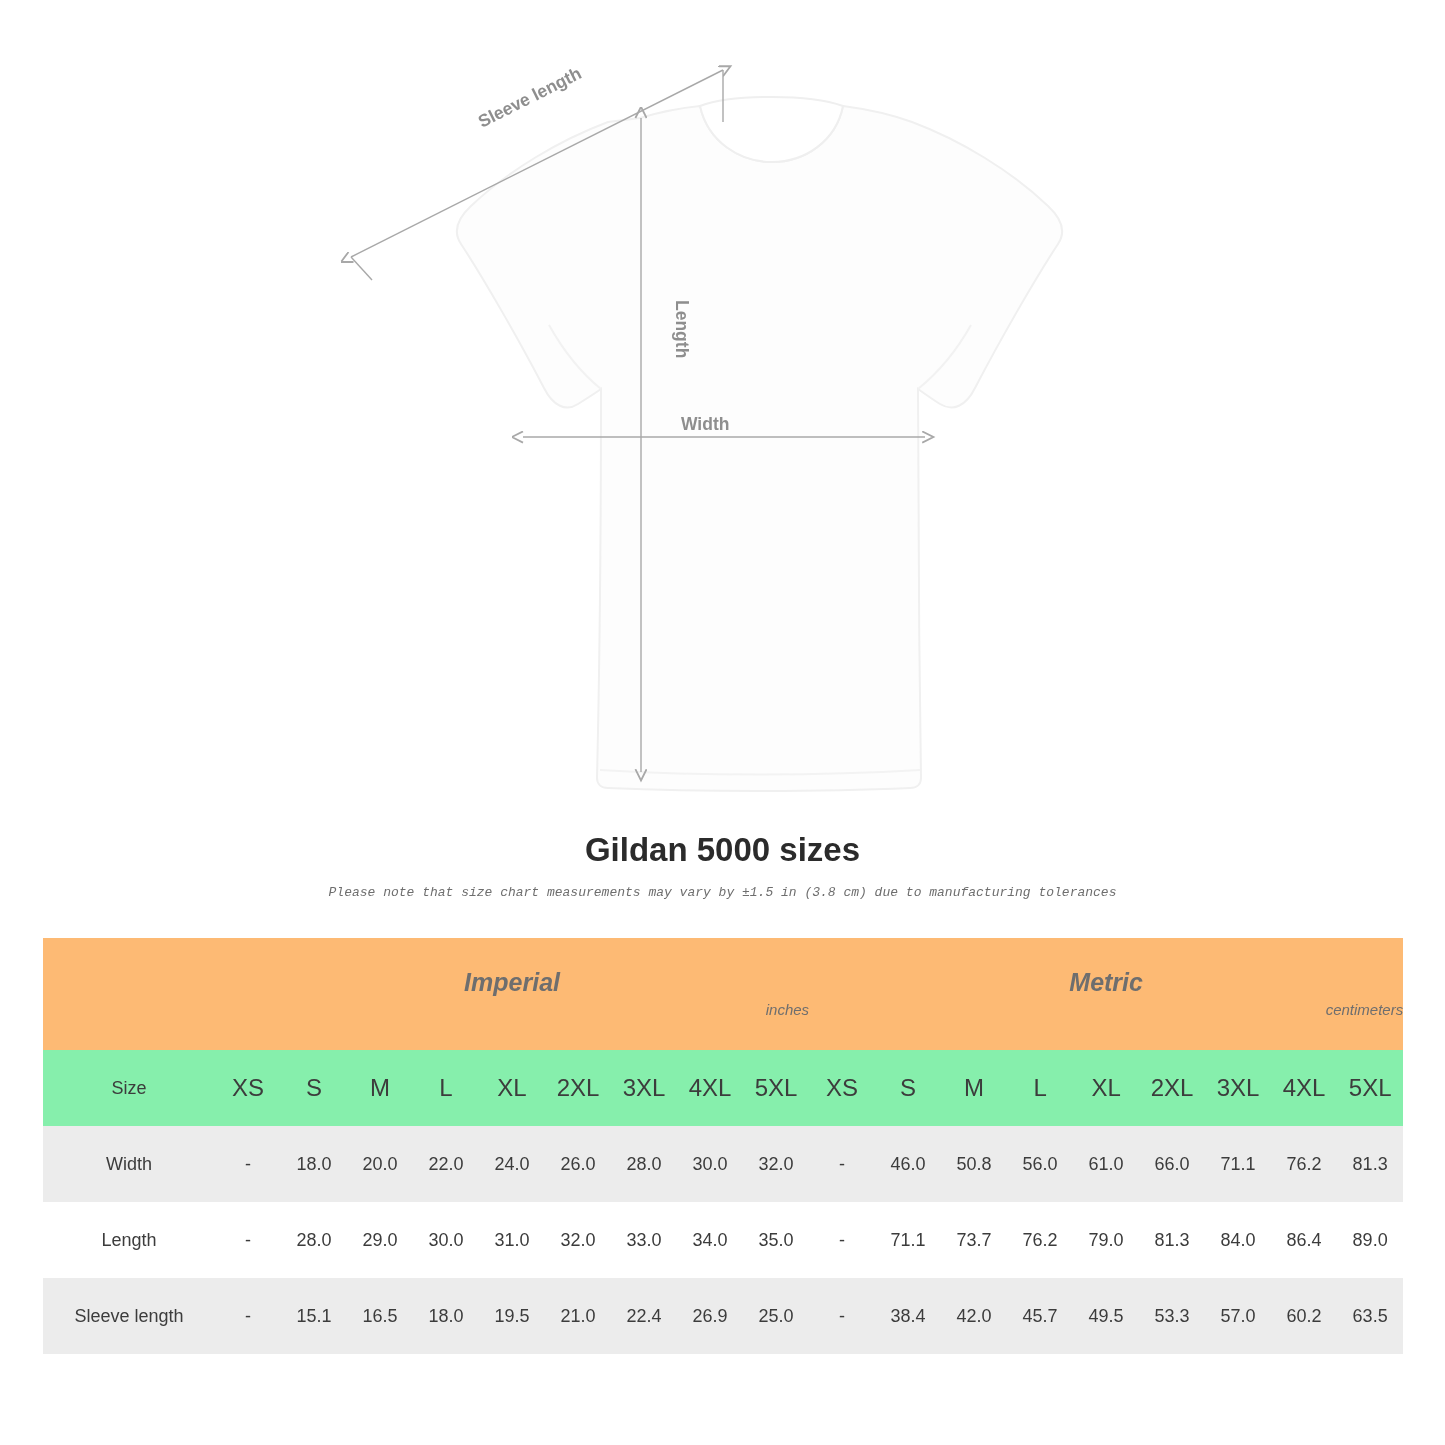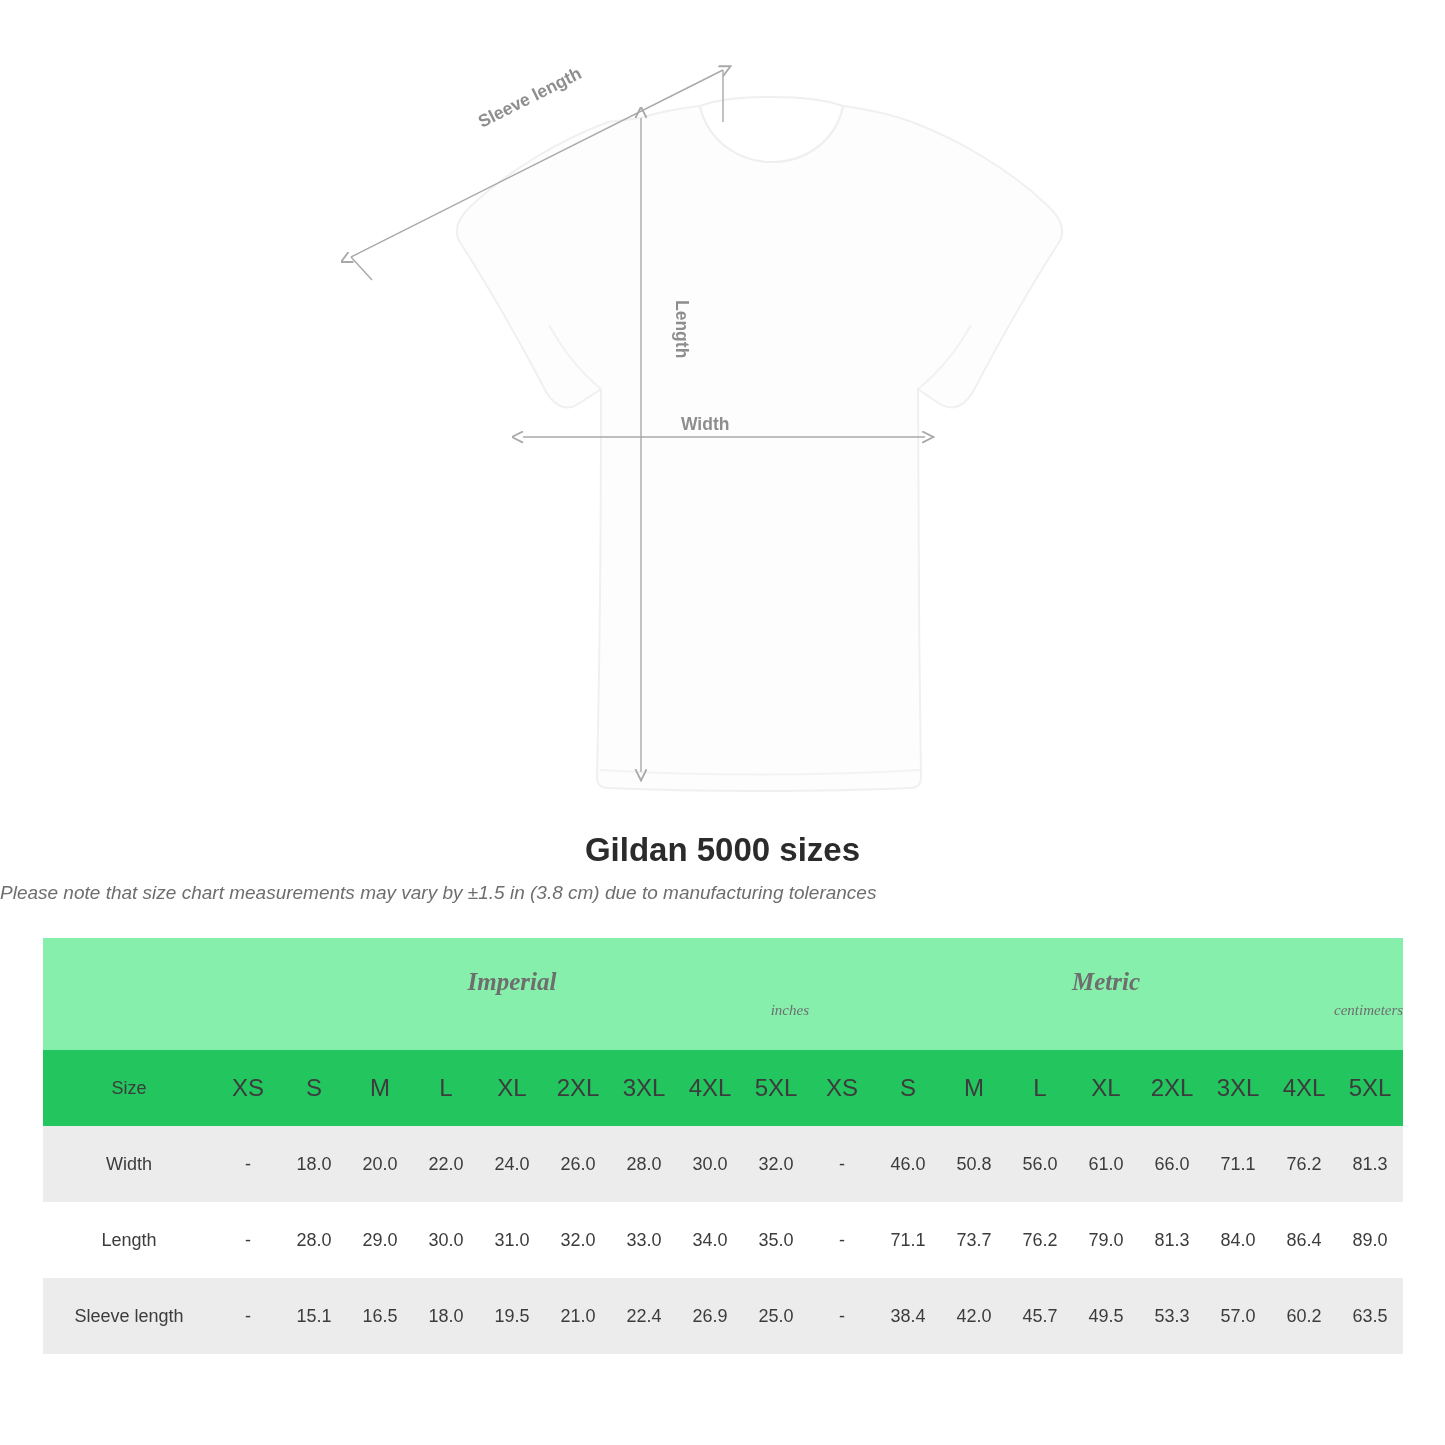--- a/index.html
+++ b/index.html
@@ -34,25 +34,27 @@
   .chart-title {
     text-align: center;
     font-size: 33px;
     font-weight: bold;
     color: #2b2b2b;
     margin: 0;
     padding: 0 0 0 0;
     line-height: 40px;
   }
   .chart-subtitle {
-    font-size: 19px;
+    text-align: center;
+    font-size: 13px;
     font-style: italic;
     color: #6e6e6e;
     line-height: 26px;
     margin-top: 10px;
+    font-family: Liberation Mono, monospace;
   }
 
   
   .table-wrap {
     margin-top: 32px;
     padding: 0 43px;
     box-sizing: border-box;
   }
   table.size-table {
     border-collapse: collapse;
@@ -60,22 +62,21 @@
     table-layout: fixed;
   }
   table.size-table td, table.size-table th {
     text-align: center;
     vertical-align: middle;
     padding: 0;
     font-weight: normal;
   }
   .unit-head {
     height: 112px;
-    background: #86efac;
-    font-family: Liberation Serif, serif;
+    background: #fdba74;
   }
   .unit-name {
     font-size: 25px;
     font-style: italic;
     font-weight: bold;
     color: #6e6e6e;
     line-height: 32px;
   }
   .unit-sub {
     font-size: 15px;
@@ -87,21 +88,21 @@
   .row-head {
     font-size: 18px;
     font-weight: bold;
     color: #3c3c3c;
   }
   .col-head {
     font-size: 24px;
     font-weight: bold;
     color: #3c3c3c;
   }
-  tr.hrow td { height: 76px; background: #22c55e; }
+  tr.hrow td { height: 76px; background: #86efac; }
   tr.drow-alt td { height: 76px; background: #ececec; }
   tr.drow td { height: 76px; background: #ffffff; }
   td.cell {
     font-size: 18px;
     color: #3c3c3c;
   }
   .first-col { width: 172px; }
   .val-col { width: 66px; }
 </style>
 </head>

